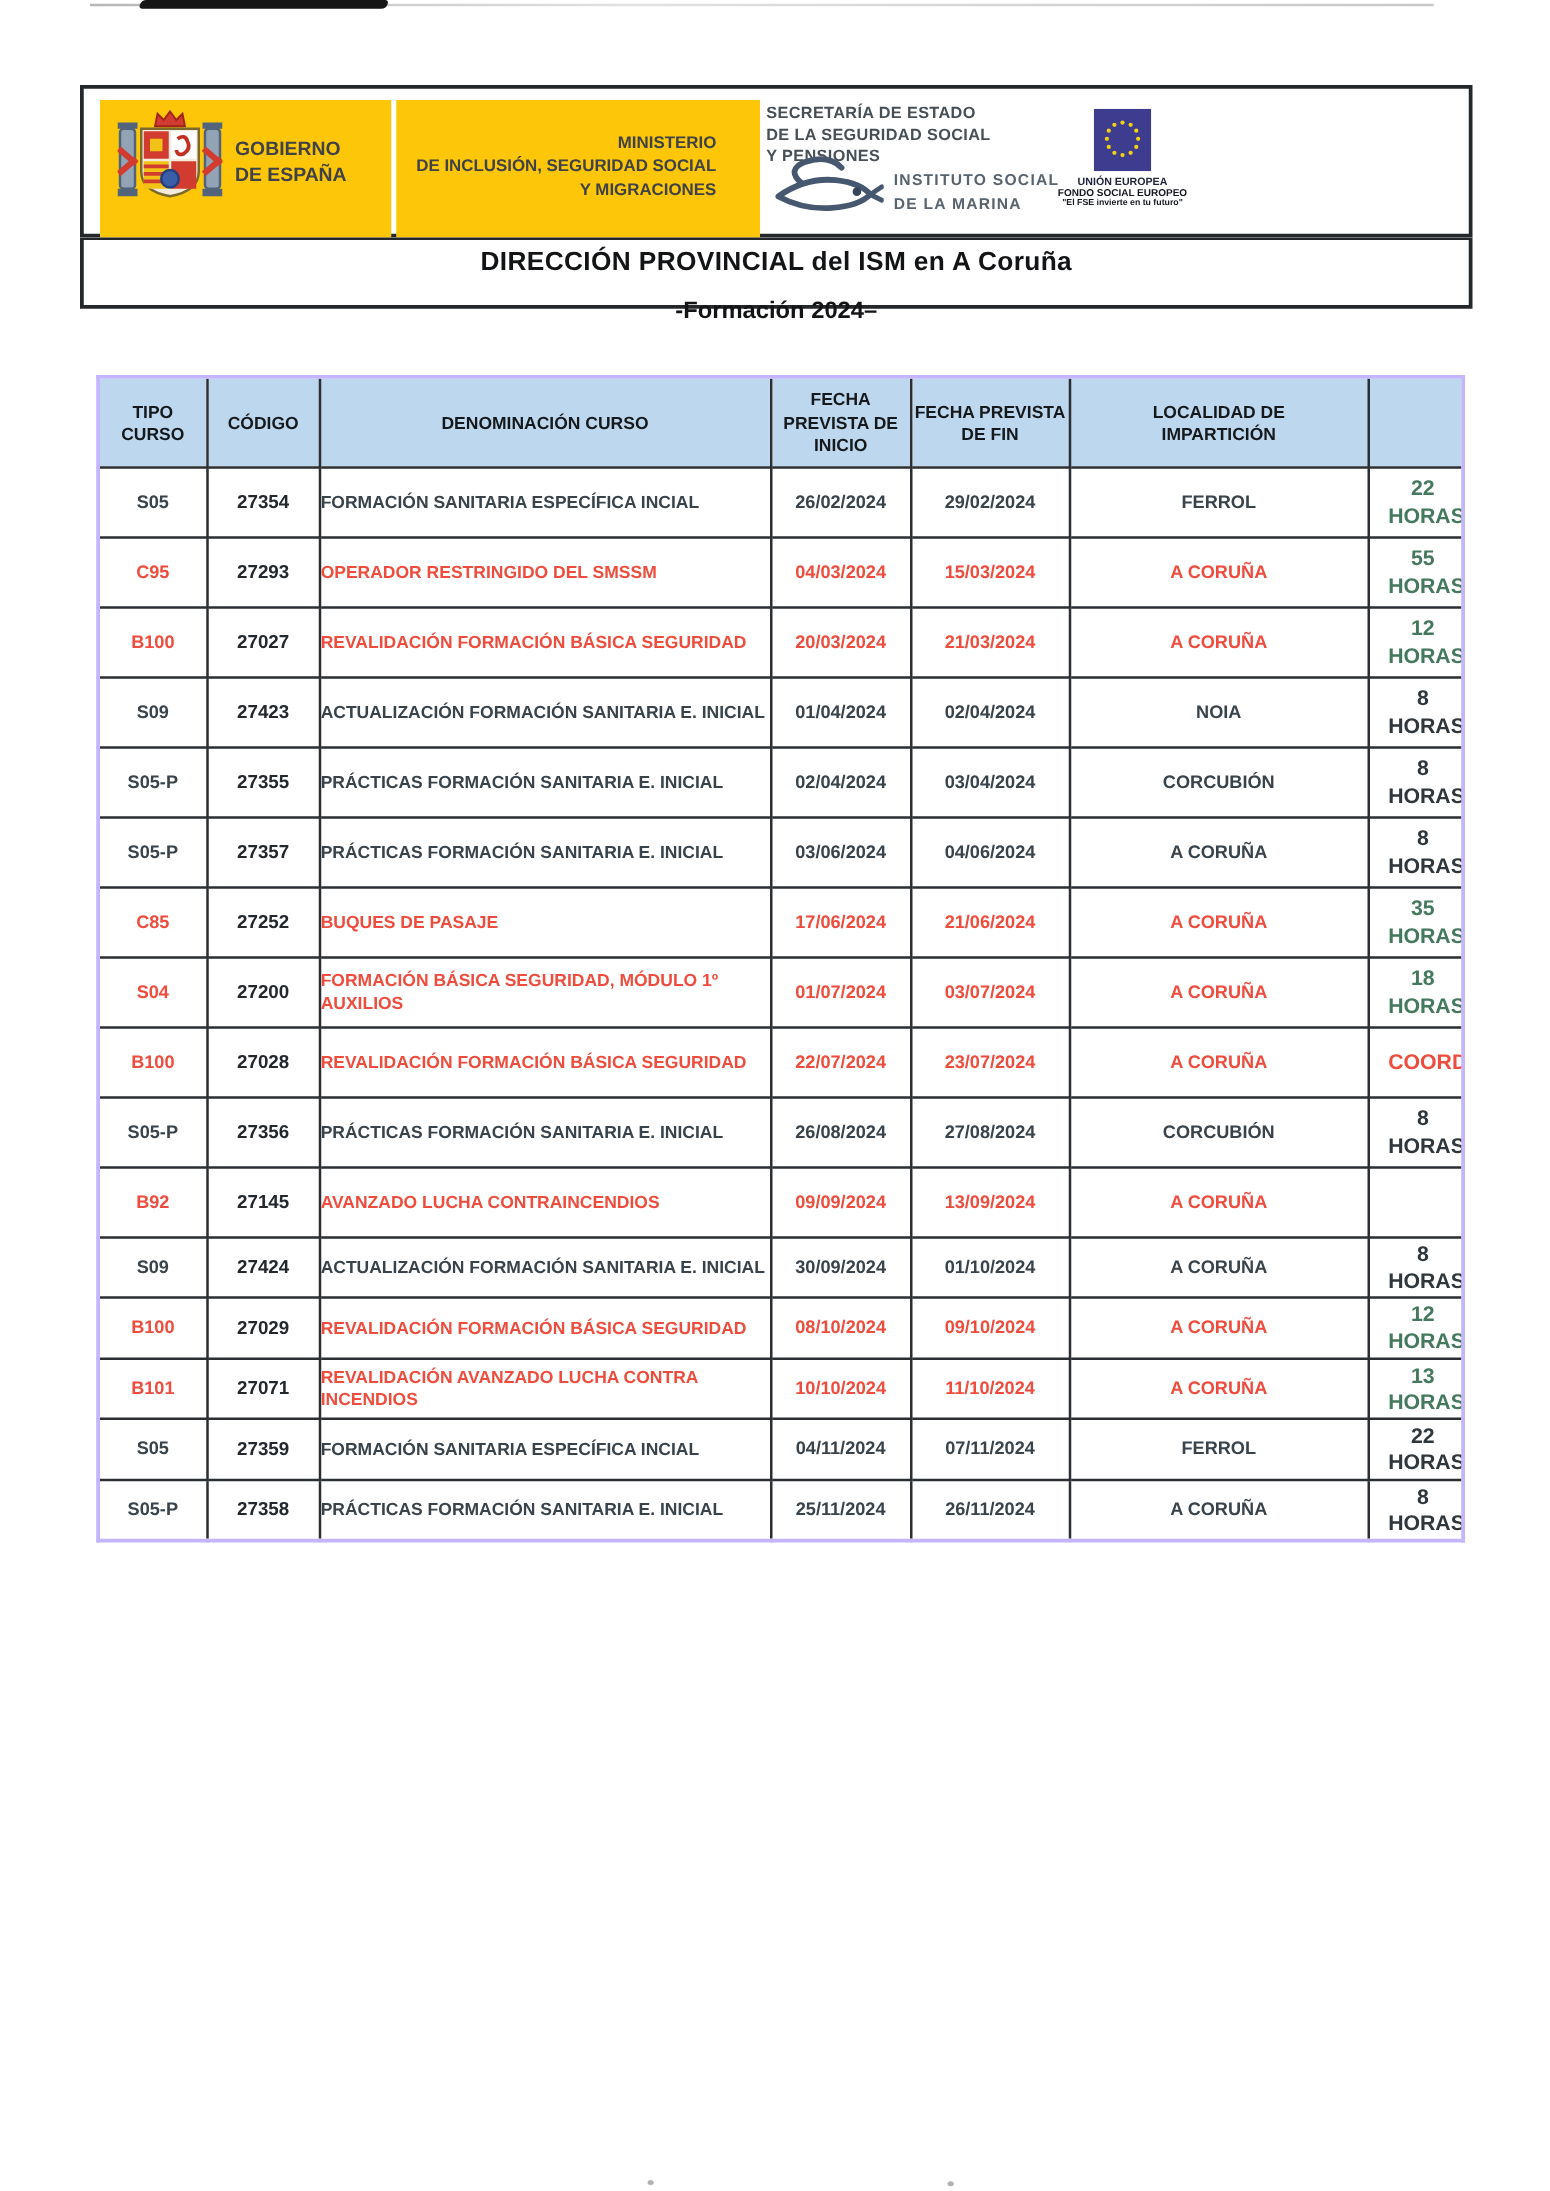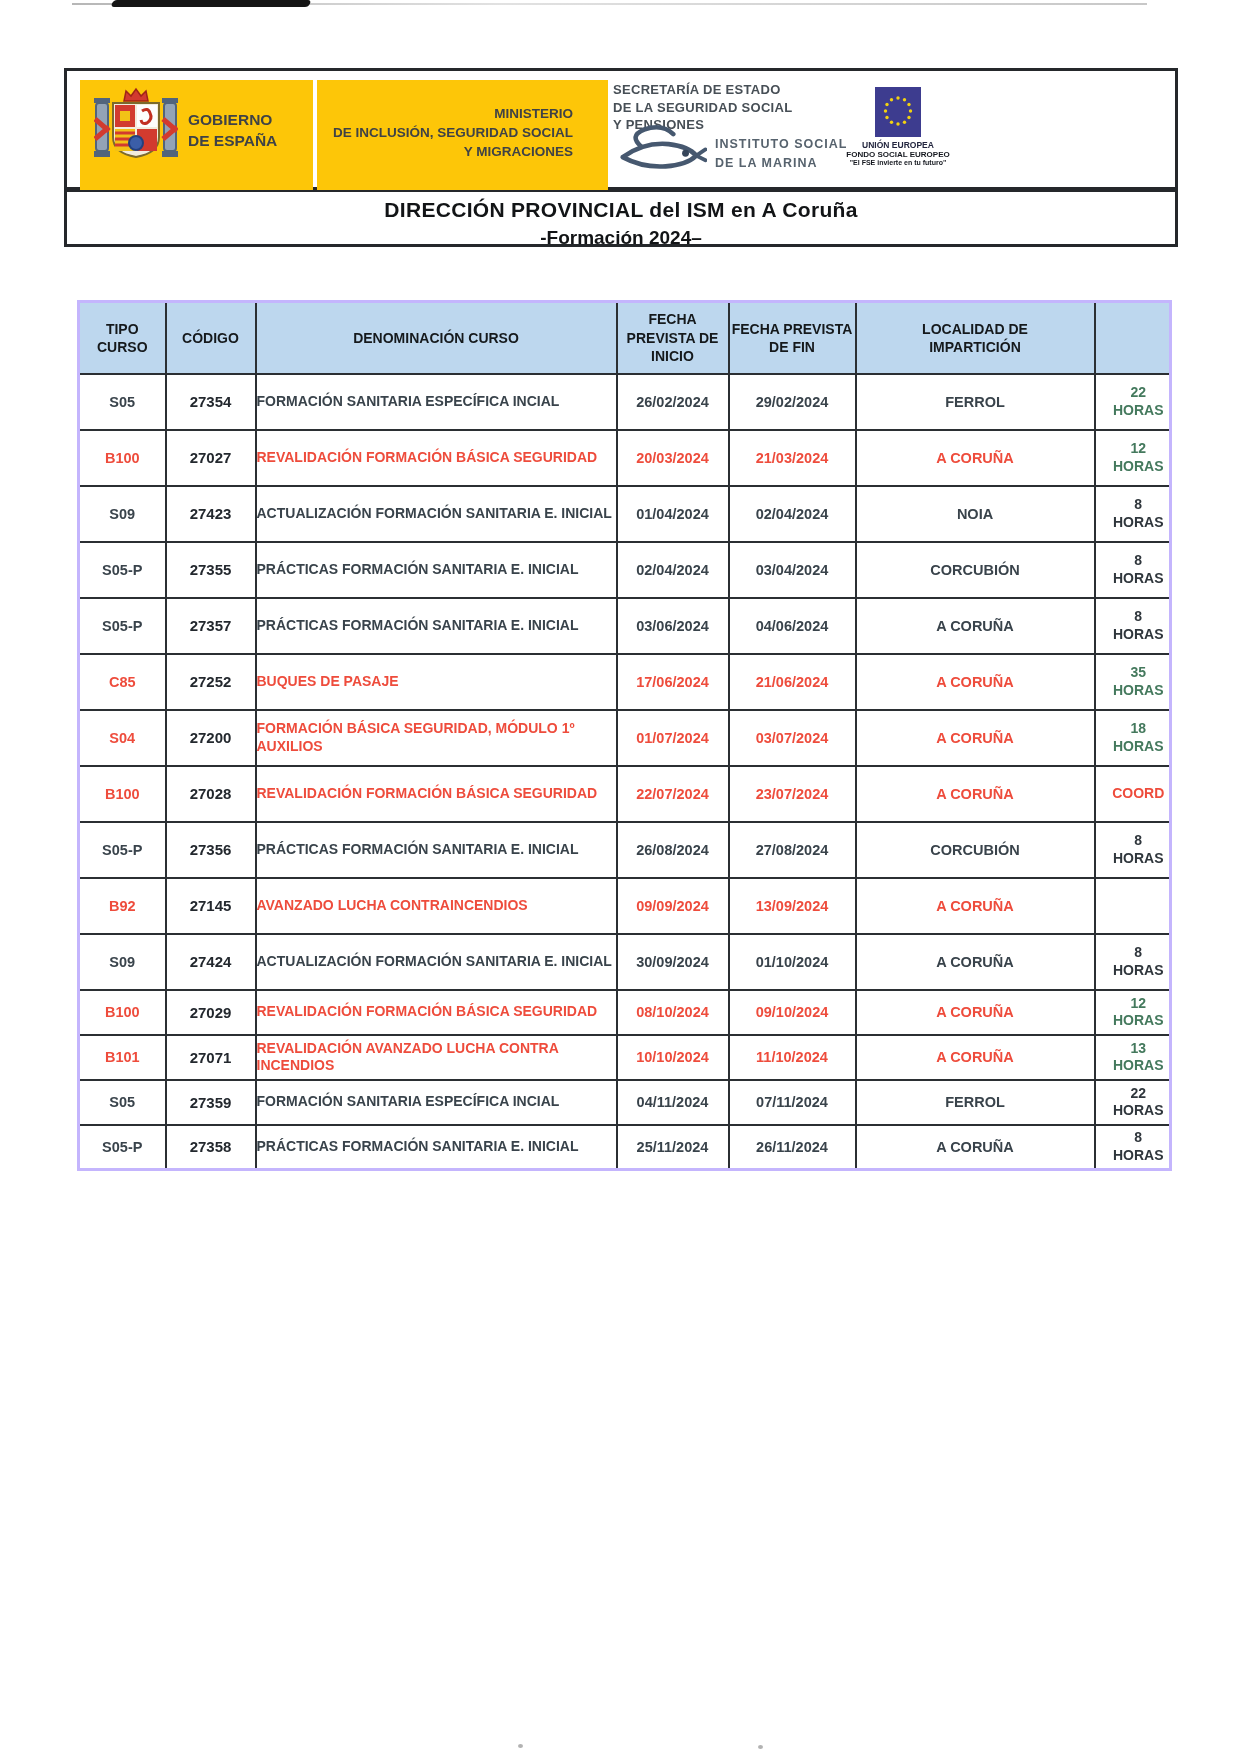--- a/index.html
+++ b/index.html
@@ -24,32 +24,32 @@
   .ism-text { position:absolute; left:648px; top:64px; font-weight:bold; font-size:12.5px; line-height:1.5; letter-spacing:1px; color:#57636e; }
   .eu-block { position:absolute; left:761px; top:16px; width:140px; text-align:center; }
   .eu-flag { width:46px; height:50px; display:block; margin:0 auto 3px auto; }
   .eu-l1 { font-weight:bold; font-size:8.5px; color:#23263f; }
   .eu-l2 { font-weight:bold; font-size:8px; color:#15181f; }
   .eu-l3 { font-weight:bold; font-size:7px; color:#15181f; }
 
   
   .title-box { position:absolute; left:64px; top:190px; width:1114px; height:57px; border:3px solid #25282b; border-top:2px solid #25282b; text-align:center; background:#fff; }
   .title-l1 { margin-top:6px; font-weight:bold; font-size:21px; letter-spacing:.3px; color:#121416; }
-  .title-l2 { margin-top:5px; font-weight:bold; font-size:19px; color:#121416; }
+  .title-l2 { margin-top:16px; font-weight:bold; font-size:19px; color:#121416; }
 
   
   .table-wrap { position:absolute; left:77px; top:300px; width:1094px; }
   table { border-collapse:collapse; table-layout:fixed; width:1092px; }
   th, td { border:2px solid #2b2f33; font-weight:bold; text-align:center; vertical-align:middle; overflow:hidden; }
   table { border:3px solid #c4b5fd; }
   thead th { background:#bdd7ee; height:72px; font-size:14px; color:#15191c; white-space:pre-line; line-height:1.3; }
   td { height:45px; font-size:14.5px; color:#39434b; padding:2px 3px; }
   tbody tr:nth-child(-n+11) td { height:56px; }
   td.col-curso { text-align:left; padding-left:0; font-size:14px; line-height:1.25; }
-  td.col-horas { font-size:14px; white-space:pre-line; line-height:1.25;padding-left:15px; }
+  td.col-horas { font-size:17px; white-space:pre-line; line-height:1.25;padding-left:15px; }
   td.col-codigo { font-size:15px; }
   tr.row-red td { color:#ee4c3c; }
   tr.row-red td.col-codigo, tr.row-black td.col-codigo { color:#23282e; }
   td.horas-green { color:#44795d !important; }
   td.horas-black { color:#2f363c !important; }
   td.horas-red   { color:#ee4c3c !important; }
   td.horas-none  { color:transparent !important; }
 </style>
 </head>
 <body>
@@ -170,20 +170,30 @@
             <td class="col-tipo">S05</td>
             <td class="col-codigo">27354</td>
             <td class="col-curso">FORMACIÓN SANITARIA ESPECÍFICA INCIAL</td>
             <td class="col-inicio">26/02/2024</td>
             <td class="col-fin">29/02/2024</td>
             <td class="col-localidad">FERROL</td>
             <td class="col-horas horas-green">22
 HORAS</td>
           </tr>
           <tr class="row-red">
+            <td class="col-tipo">C95</td>
+            <td class="col-codigo">27293</td>
+            <td class="col-curso">OPERADOR RESTRINGIDO DEL SMSSM</td>
+            <td class="col-inicio">04/03/2024</td>
+            <td class="col-fin">15/03/2024</td>
+            <td class="col-localidad">A CORUÑA</td>
+            <td class="col-horas horas-green">55
+HORAS</td>
+          </tr>
+          <tr class="row-red">
             <td class="col-tipo">B100</td>
             <td class="col-codigo">27027</td>
             <td class="col-curso">REVALIDACIÓN FORMACIÓN BÁSICA SEGURIDAD</td>
             <td class="col-inicio">20/03/2024</td>
             <td class="col-fin">21/03/2024</td>
             <td class="col-localidad">A CORUÑA</td>
             <td class="col-horas horas-green">12
 HORAS</td>
           </tr>
           <tr class="row-black">

